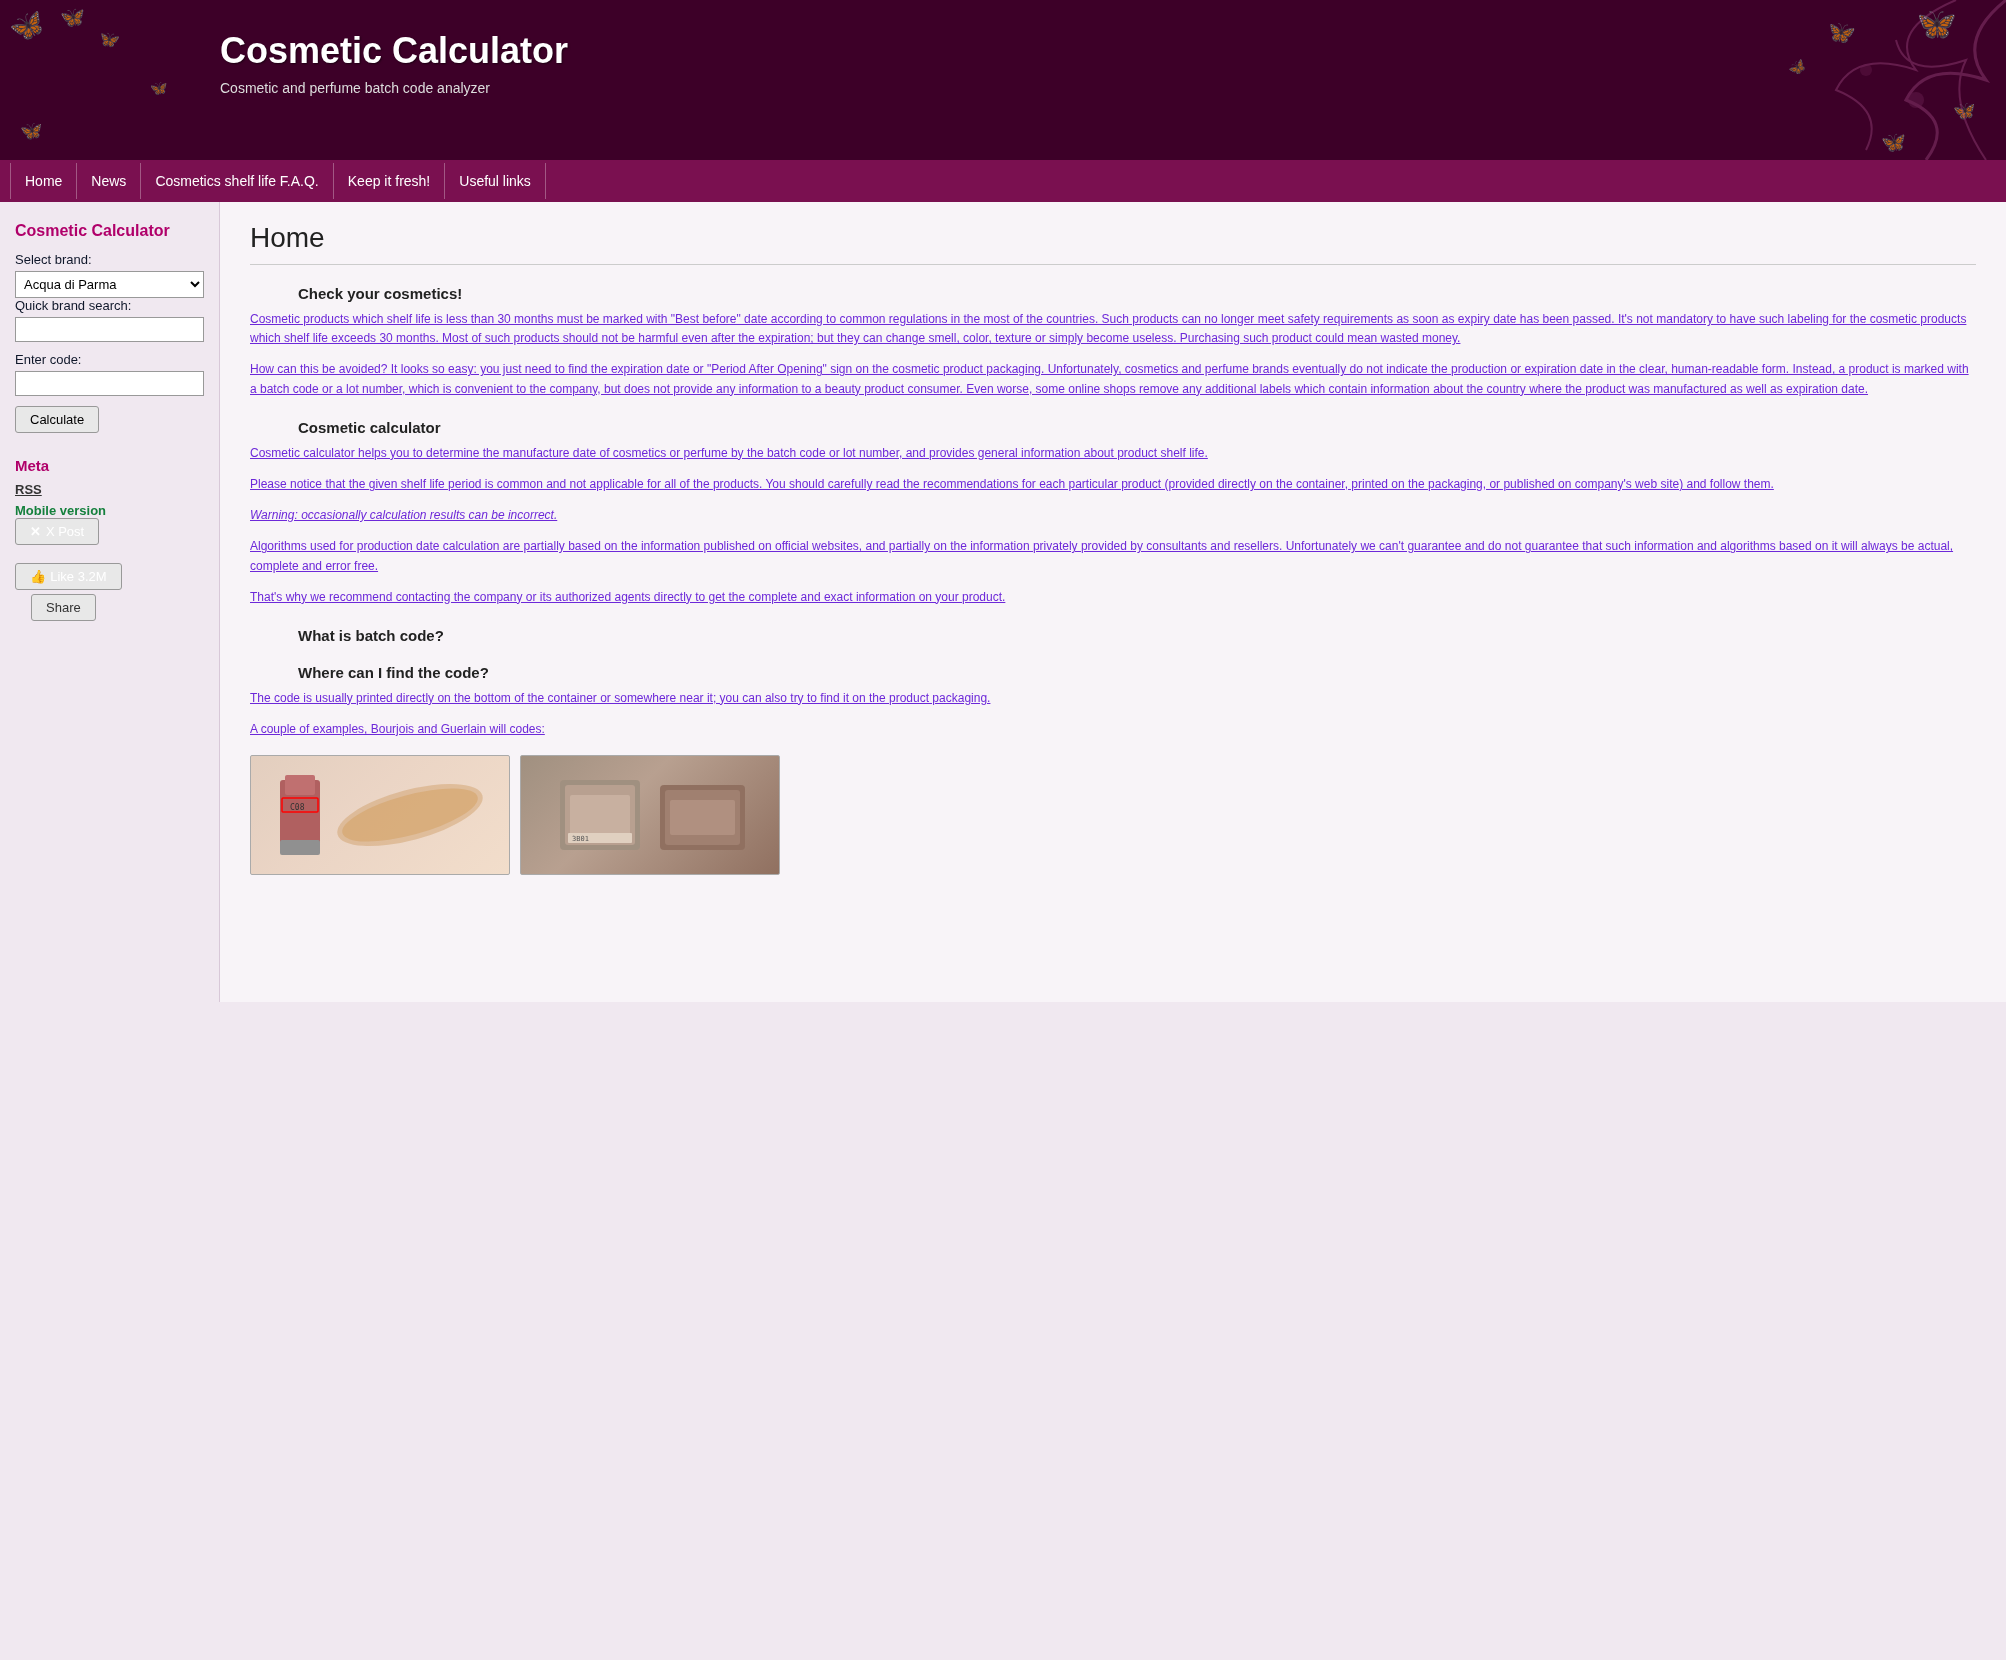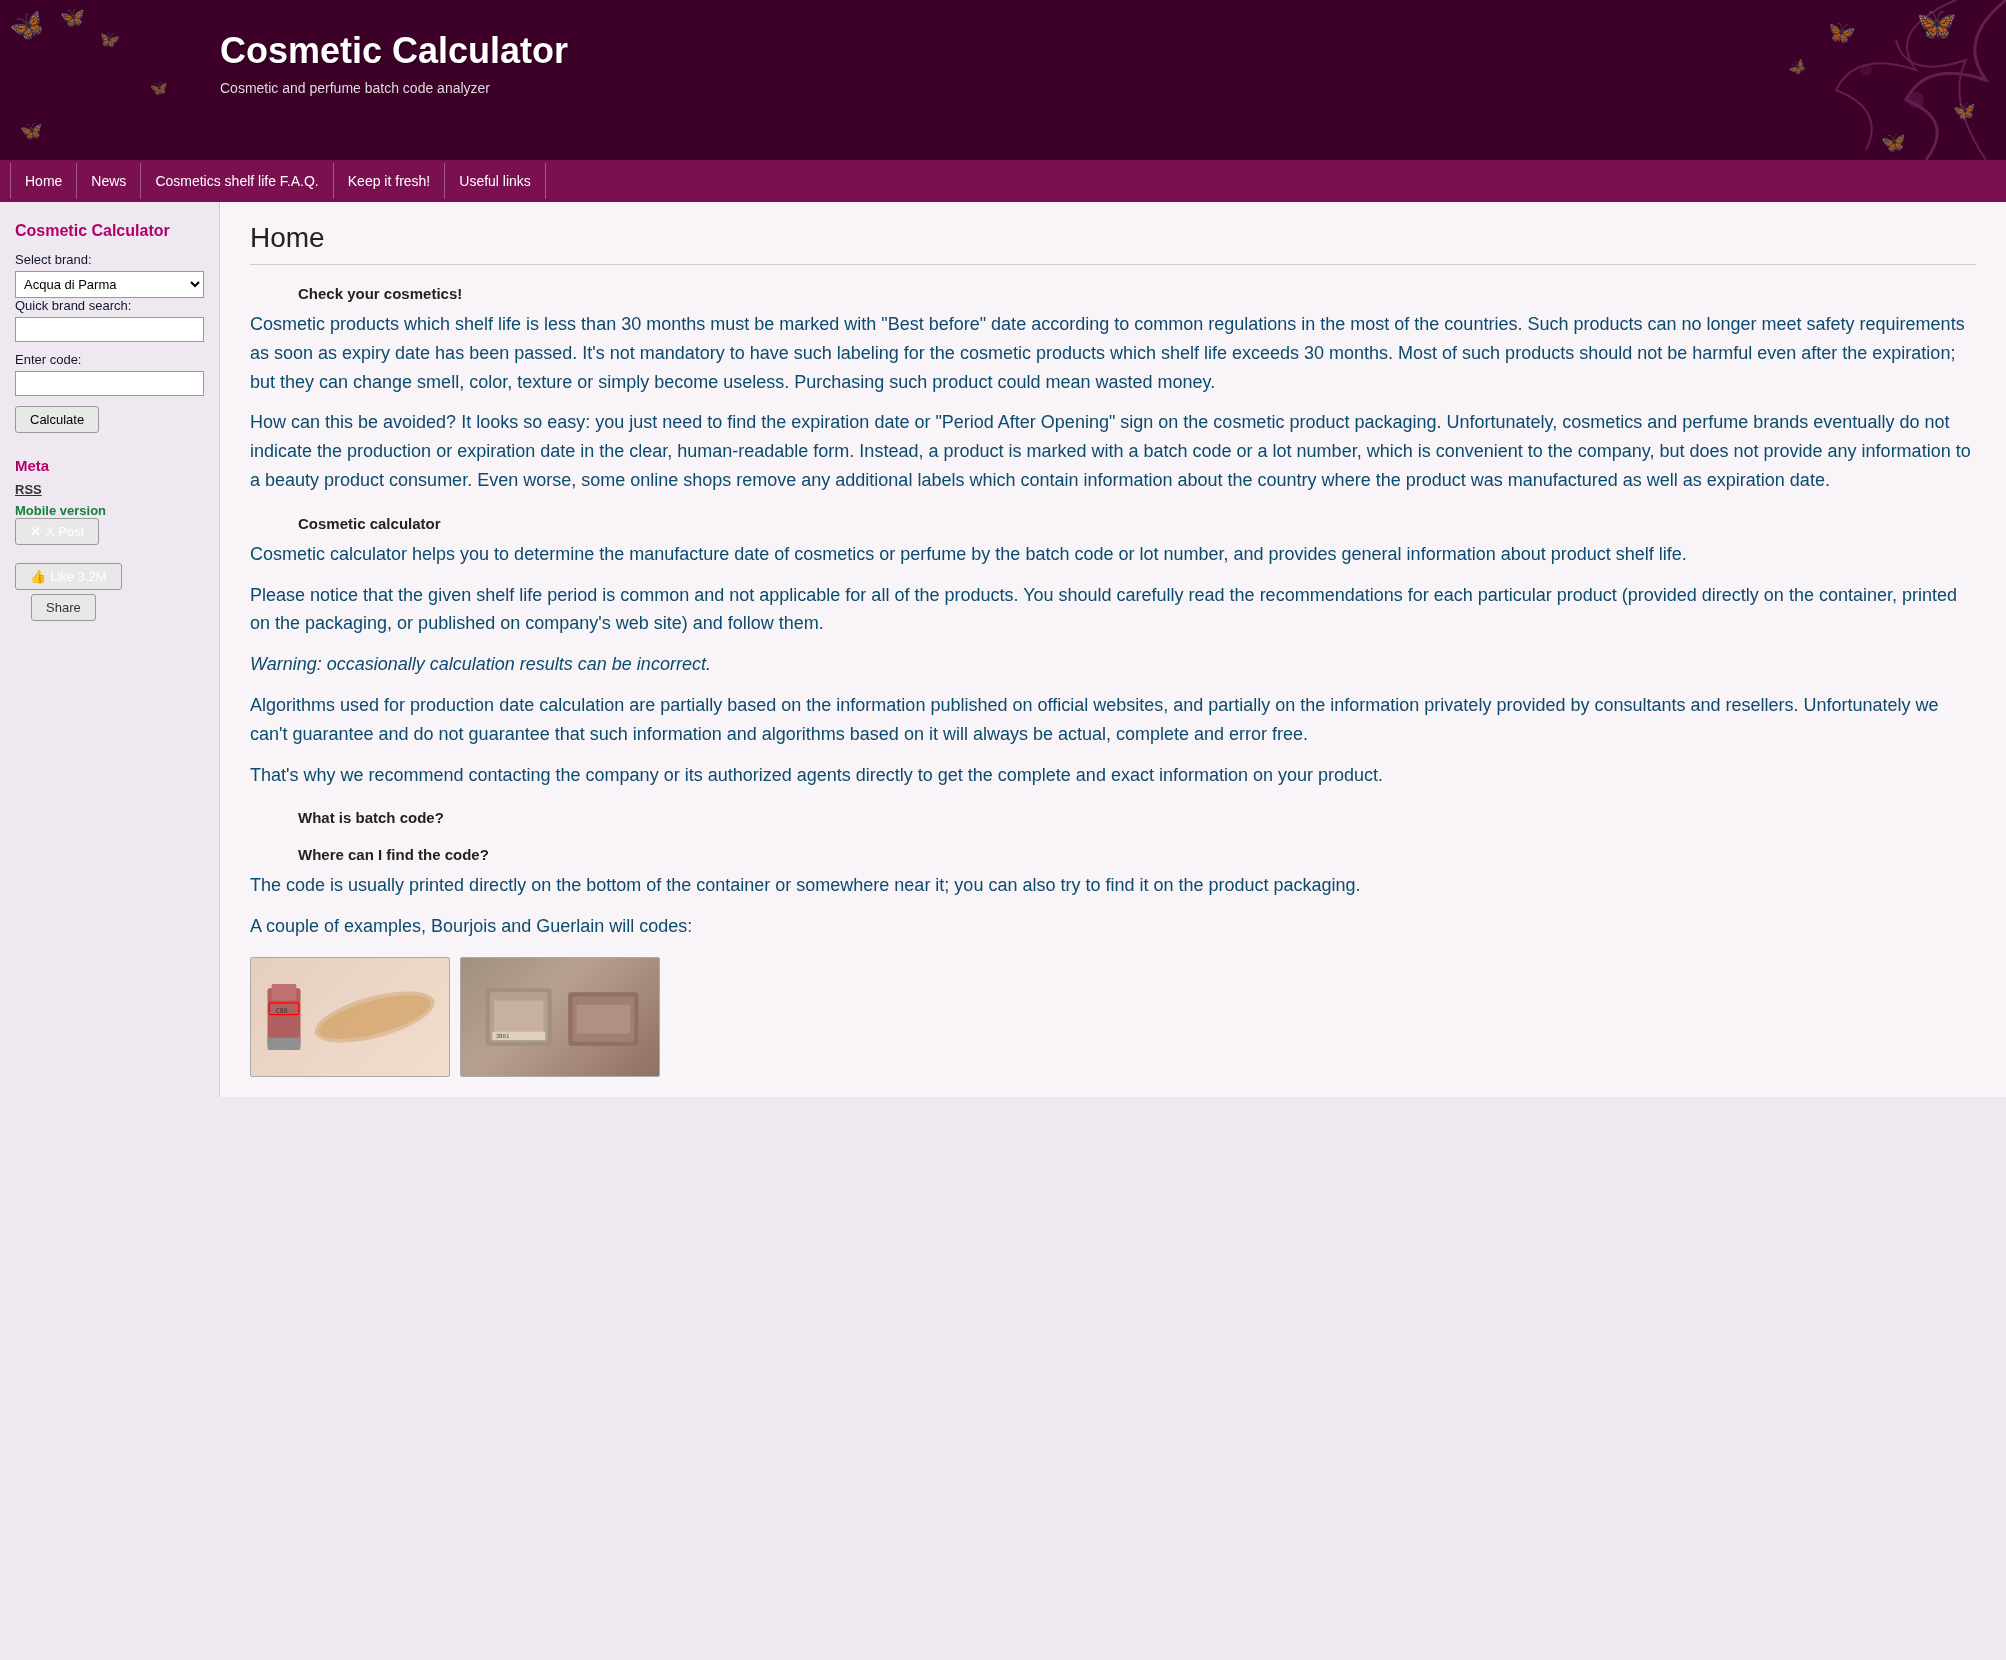--- a/index.html
+++ b/index.html
@@ -185,35 +185,36 @@
     }
     .section-heading {
       font-size: 15px;
       font-weight: bold;
       color: #222;
       margin-top: 20px;
       margin-bottom: 8px;
       margin-left: 48px;
     }
     .content-para {
-      font-size: 18px;
-      color: #0c4a6e;
+      font-size: 12px;
+      color: #6d28d9;
       line-height: 1.6;
       margin-bottom: 12px;
+      text-decoration: underline;
     }
     .content-para em {
       font-style: italic;
     }
     .image-row {
       display: flex;
       gap: 10px;
       margin-top: 16px;
     }
     .image-placeholder {
-      width: 200px;
+      width: 260px;
       height: 120px;
       background: linear-gradient(135deg, #c8a080 0%, #d4b090 40%, #b89070 100%);
       border: 1px solid #aaa;
       border-radius: 2px;
       display: flex;
       align-items: center;
       justify-content: center;
       overflow: hidden;
       position: relative;
     }

